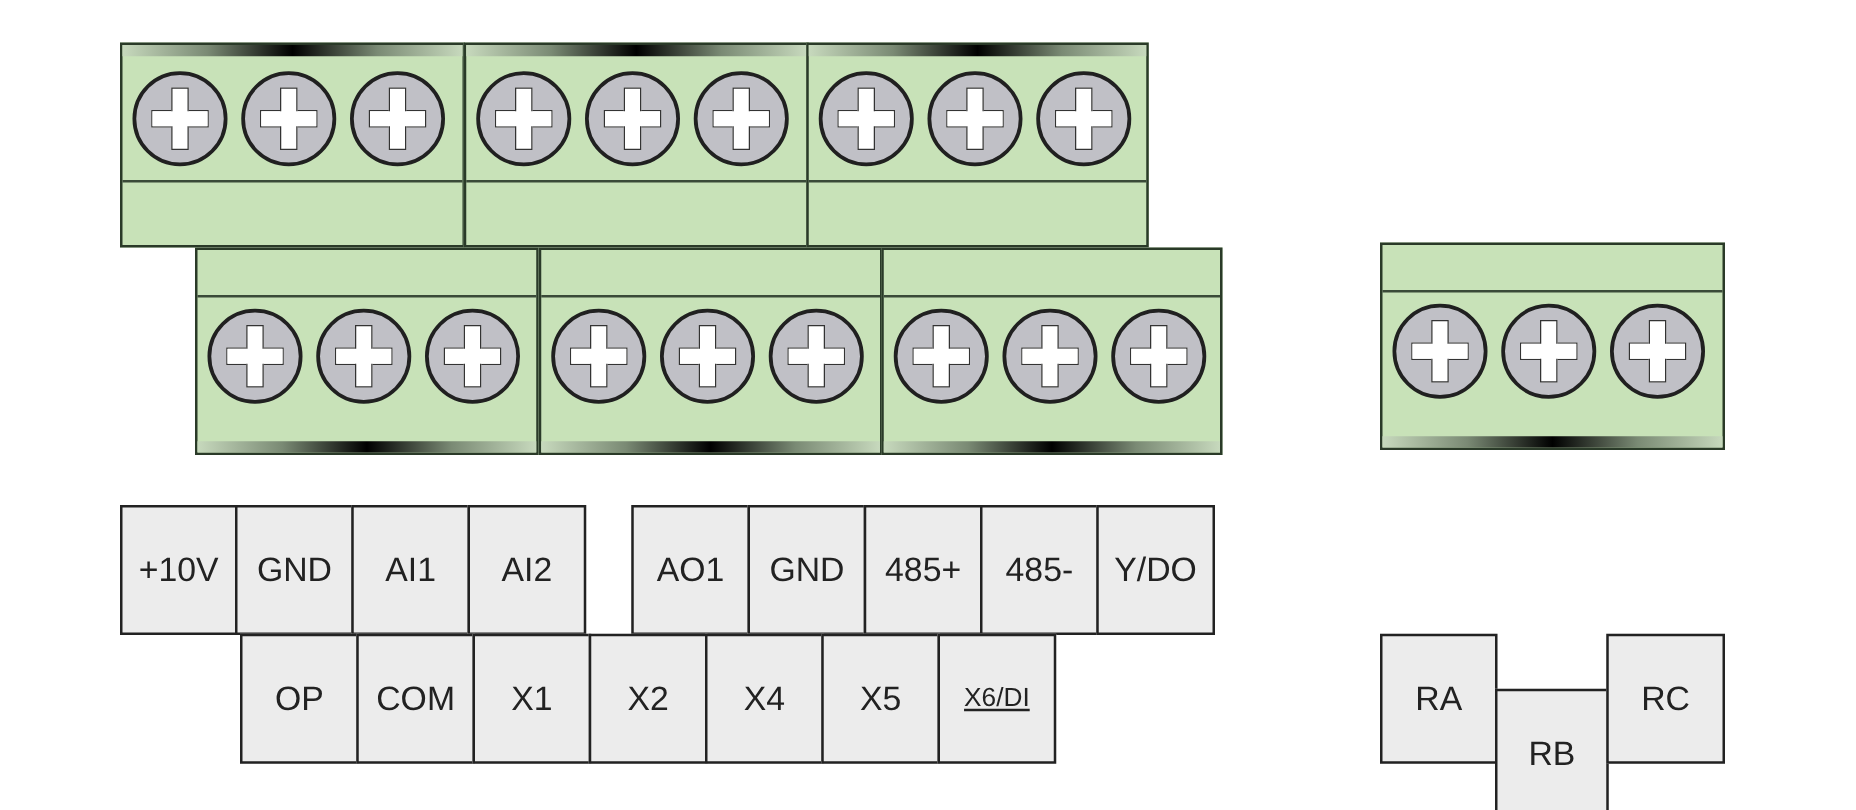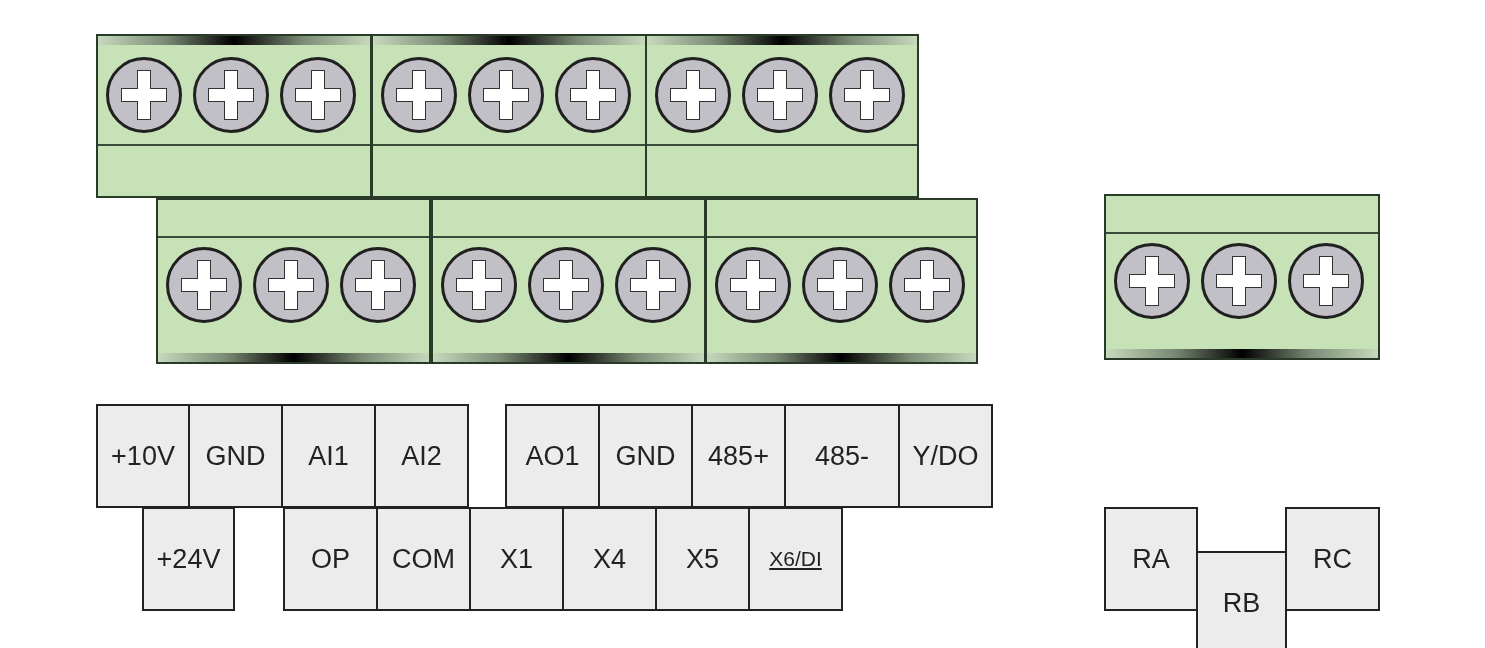--- a/index.html
+++ b/index.html
@@ -161,29 +161,29 @@
 </div>
 
 <div class="labels" style="left:98px;top:404px;">
   <div class="cell" style="width:94px;">+10V</div>
   <div class="cell" style="width:95px;">GND</div>
   <div class="cell" style="width:95px;">AI1</div>
   <div class="cell" style="width:95px;">AI2</div>
   <div class="cell" style="width:95px;margin-left:36px;">AO1</div>
   <div class="cell" style="width:95px;">GND</div>
   <div class="cell" style="width:95px;">485+</div>
-  <div class="cell" style="width:116px;">485-</div>
+  <div class="cell" style="width:95px;">485-</div>
   <div class="cell" style="width:95px;">Y/DO</div>
 </div>
 
 <div class="labels" style="left:144px;top:507px;">
-  <div class="cell" style="width:93px;">+24V</div>
   <div class="cell" style="width:95px;margin-left:48px;">OP</div>
   <div class="cell" style="width:95px;">COM</div>
   <div class="cell" style="width:95px;">X1</div>
+  <div class="cell" style="width:95px;">X2</div>
   <div class="cell" style="width:95px;">X4</div>
   <div class="cell" style="width:95px;">X5</div>
   <div class="cell small" style="width:95px;">X6/DI</div>
 </div>
 
 <div class="labels" style="left:1106px;top:507px;">
   <div class="cell" style="width:94px;">RA</div>
   <div class="cell" style="width:91px;margin-top:44px;">RB</div>
   <div class="cell" style="width:95px;">RC</div>
 </div>

